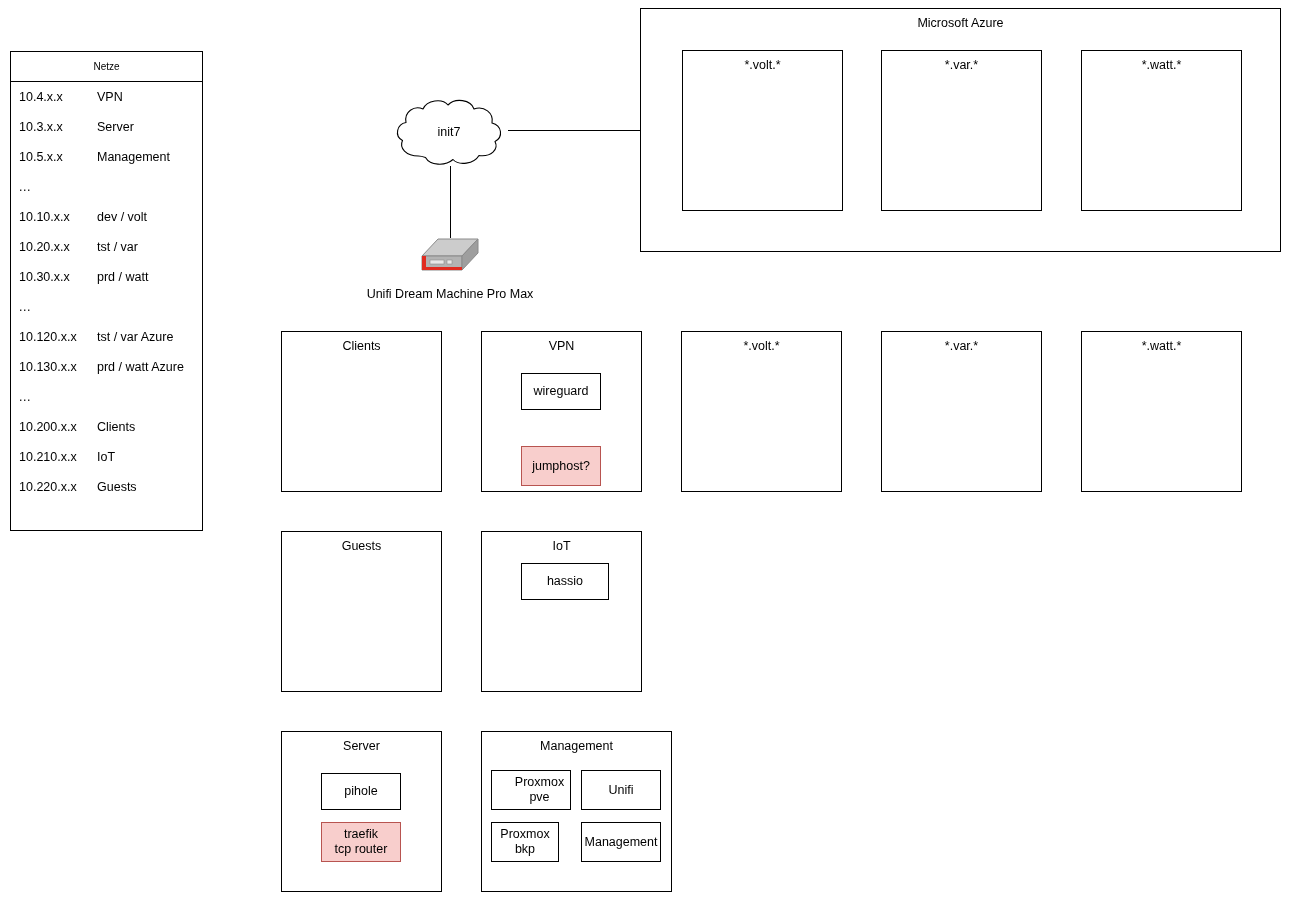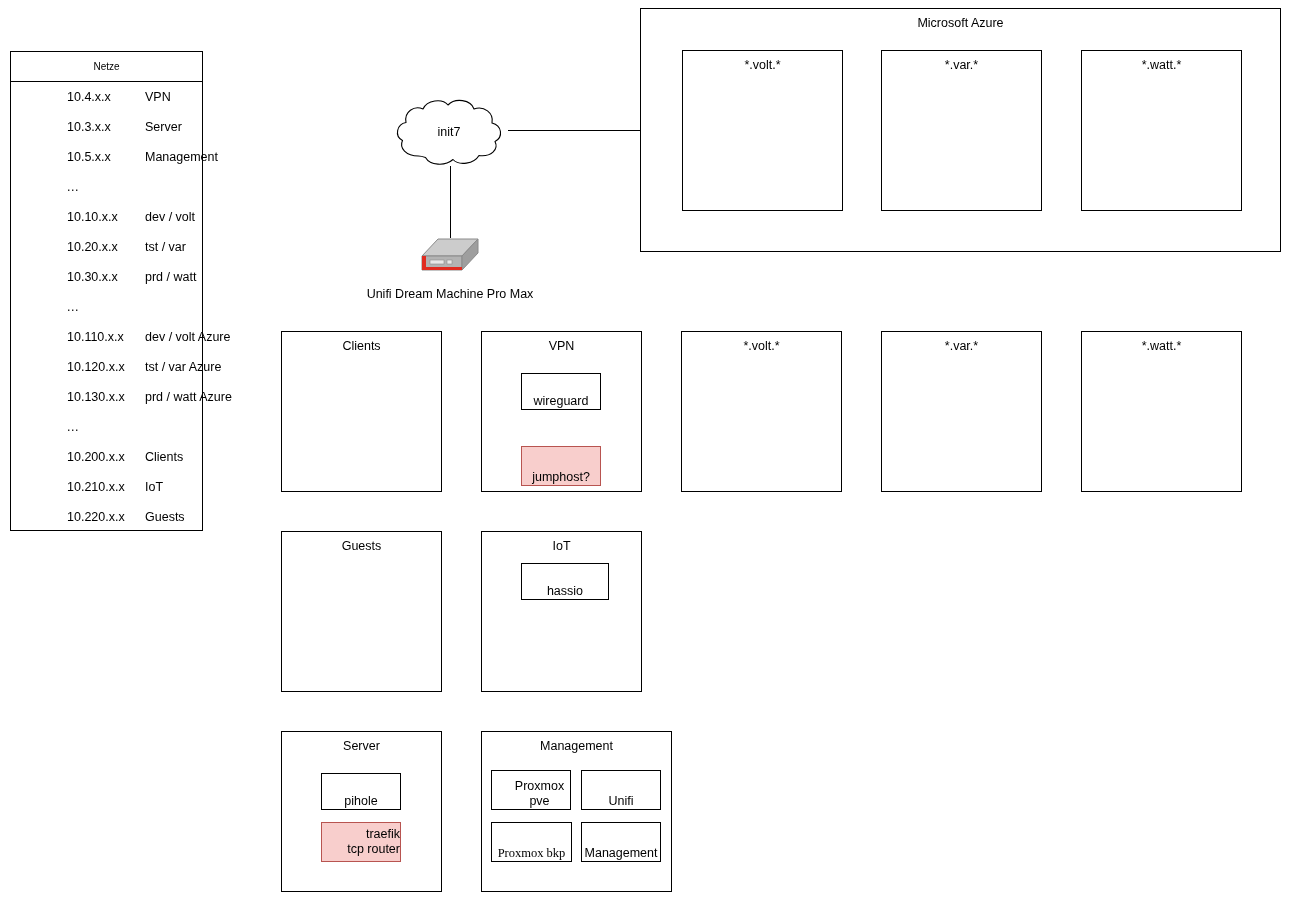--- a/index.html
+++ b/index.html
@@ -39,21 +39,21 @@
     white-space: nowrap;
   }
 
   
   .node {
     position: absolute;
     box-sizing: border-box;
     border: 1px solid #000000;
     background: #ffffff;
     display: flex;
-    align-items: flex-end;
+    align-items: center;
     justify-content: center;
     text-align: center;
     font-size: 12.5px;
     line-height: 15px;
   }
   .node.red {
     background: #f8cecc;
     border-color: #b85450;
   }
   .node span { display: block; }
@@ -73,21 +73,20 @@
     height: 30px;
     box-sizing: border-box;
     border-bottom: 1px solid #000000;
     display: flex;
     align-items: center;
     justify-content: center;
     font-size: 10px;
   }
   #netze-rows {
     position: relative;
-    margin-left: 48px;
   }
   .netze-row {
     height: 30px;
     display: flex;
     align-items: center;
     font-size: 12.5px;
     padding-left: 8px;
     box-sizing: border-box;
   }
   .netze-cidr {
@@ -186,24 +185,20 @@
         <span class="netze-cidr">10.20.x.x</span>
         <span class="netze-name">tst / var</span>
       </div>
       <div class="netze-row">
         <span class="netze-cidr">10.30.x.x</span>
         <span class="netze-name">prd / watt</span>
       </div>
       <div class="netze-row ellipsis">
         <span class="netze-cidr">...</span>
         <span class="netze-name"></span>
-      </div>
-      <div class="netze-row">
-        <span class="netze-cidr">10.110.x.x</span>
-        <span class="netze-name">dev / volt Azure</span>
       </div>
       <div class="netze-row">
         <span class="netze-cidr">10.120.x.x</span>
         <span class="netze-name">tst / var Azure</span>
       </div>
       <div class="netze-row">
         <span class="netze-cidr">10.130.x.x</span>
         <span class="netze-name">prd / watt Azure</span>
       </div>
       <div class="netze-row ellipsis">
@@ -321,20 +316,20 @@
 
   <div class="box" style="left:481px; top:731px; width:191px; height:161px;">
     <div class="box-title">Management</div>
   </div>
   <div class="node" style="left:491px; top:770px; width:80px; height:40px;padding-left:17px;">
     <span>Proxmox pve</span>
   </div>
   <div class="node" style="left:581px; top:770px; width:80px; height:40px;">
     <span>Unifi</span>
   </div>
-  <div class="node" style="left:491px; top:822px; width:81px; height:40px;font-family:Liberation Serif, serif;">
+  <div class="node" style="left:491px; top:822px; width:68px; height:40px;">
     <span>Proxmox bkp</span>
   </div>
   <div class="node" style="left:581px; top:822px; width:80px; height:40px;">
     <span>Management</span>
   </div>
 
 </div>
 
 </body></html>

